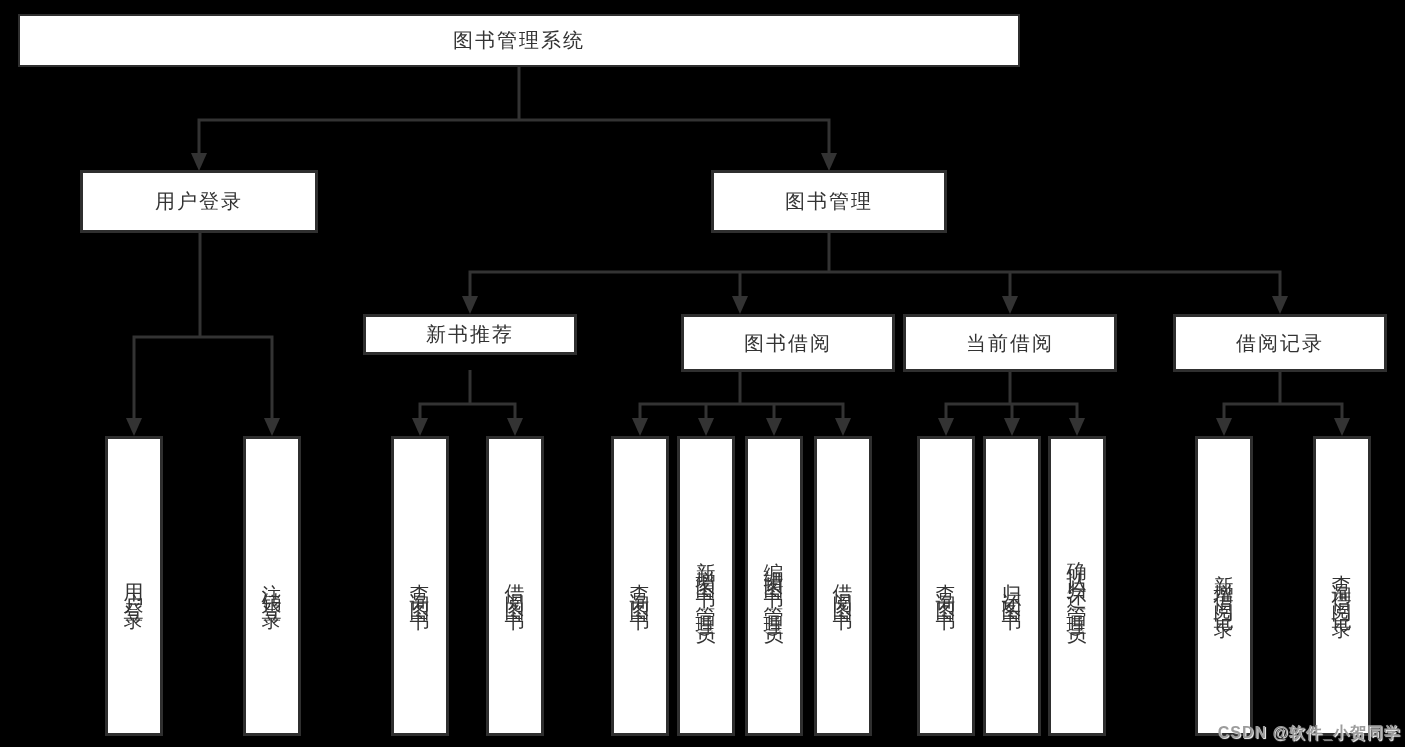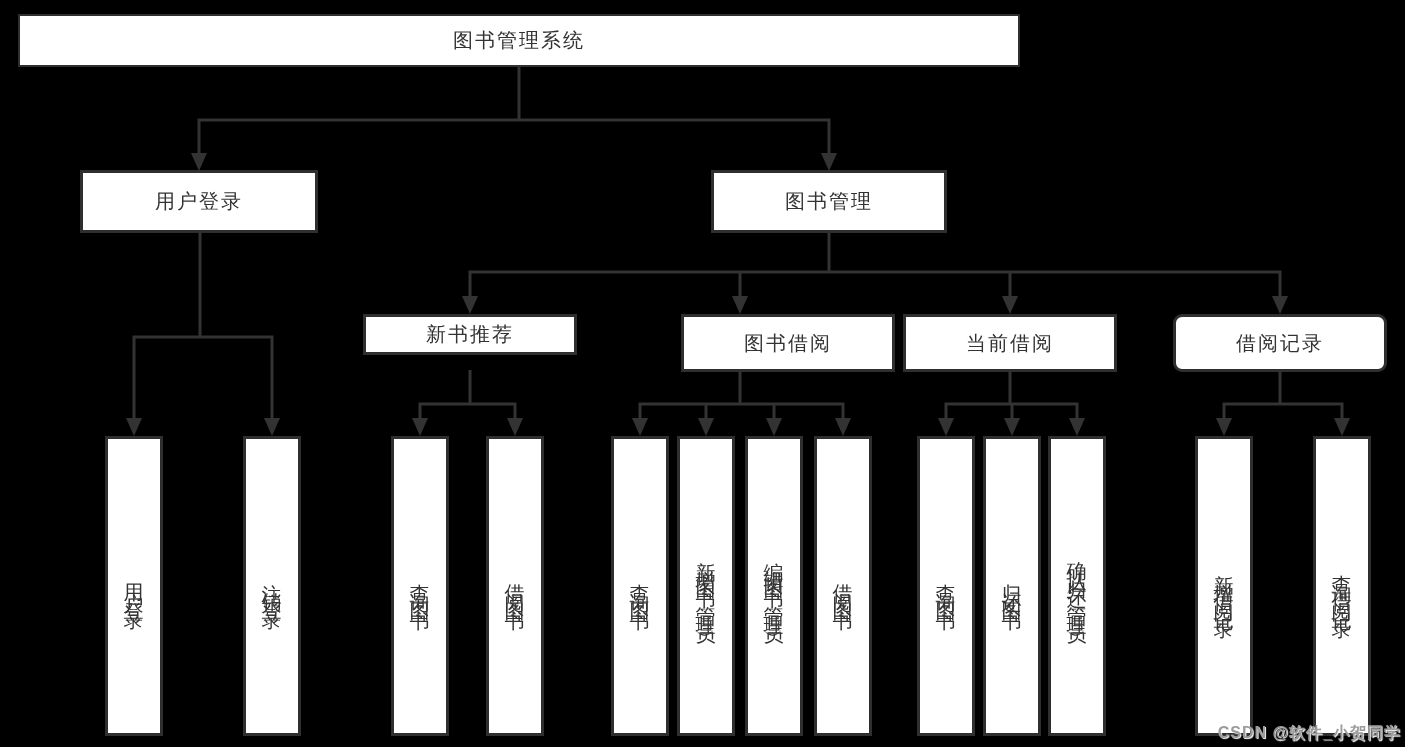--- a/index.html
+++ b/index.html
@@ -120,21 +120,21 @@
 
   <div class="box" style="left:363px; top:314px; width:214px; height:41px;">
     <span class="htext">新书推荐</span>
   </div>
   <div class="box" style="left:633px; top:314px; width:214px; height:58px;margin-left:48px;">
     <span class="htext">图书借阅</span>
   </div>
   <div class="box" style="left:903px; top:314px; width:214px; height:58px;">
     <span class="htext">当前借阅</span>
   </div>
-  <div class="box" style="left:1173px; top:314px; width:214px; height:58px;border-radius:9px;">
+  <div class="box" style="left:1173px; top:314px; width:214px; height:58px;">
     <span class="htext">借阅记录</span>
   </div>
 
   <div class="box leaf" style="left:105px; top:436px; width:58px; height:300px;">
     <span class="vtext">用户登录</span>
   </div>
   <div class="box leaf" style="left:243px; top:436px; width:58px; height:300px;">
     <span class="vtext">注销登录</span>
   </div>
 

